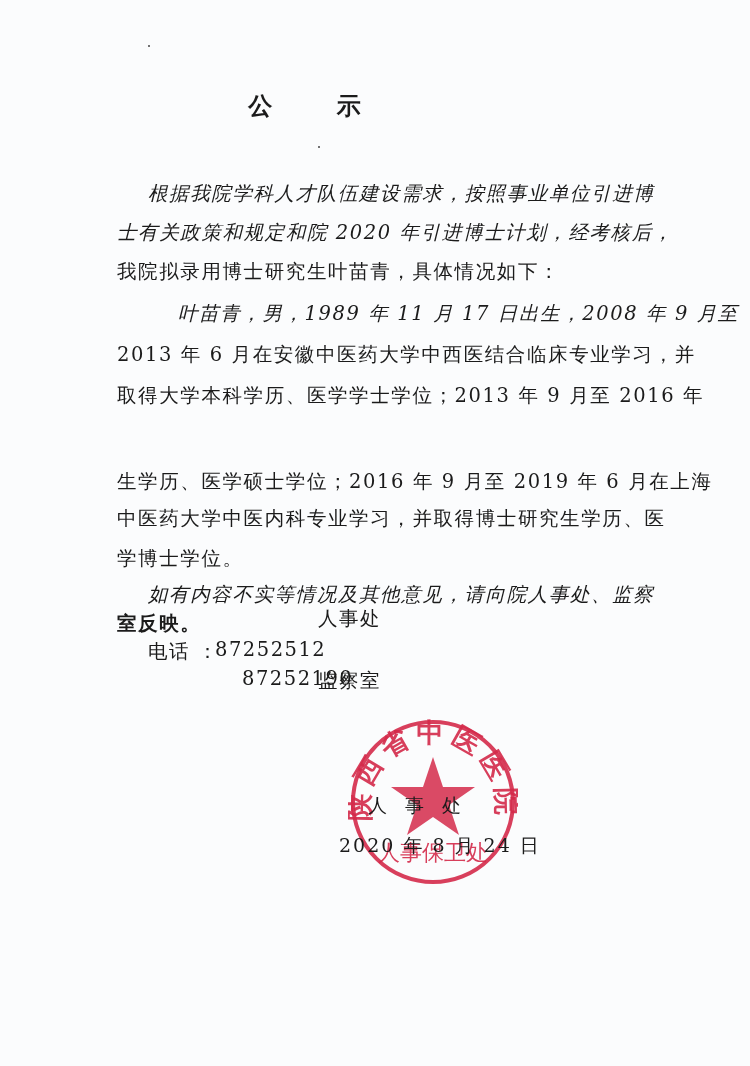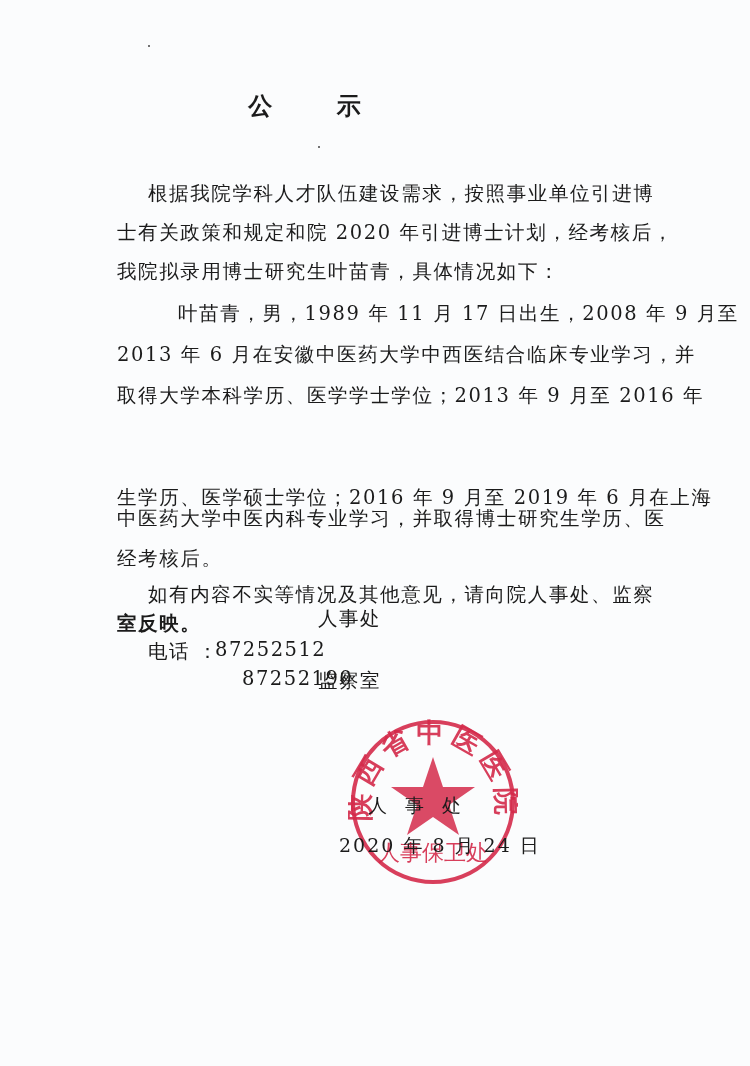--- a/index.html
+++ b/index.html
@@ -14,50 +14,50 @@
     .speck { position: absolute; width: 2px; height: 2px; background: #444; border-radius: 1px; }
     .title {
       position: absolute; top: 90px; left: 0; width: 621px;
       text-align: center; font-size: 24px; font-weight: bold; letter-spacing: 28px;
       padding-left: 16px; box-sizing: border-box;
     }
     .line {
       position: absolute; left: 117px; font-size: 19.5px; white-space: nowrap;
       letter-spacing: 1.6px;
     }
-    .indent { left: 148px; }
+    .indent { left: 148px; font-style: italic; }
     .contact {
       position: absolute; font-size: 19.5px; white-space: nowrap; letter-spacing: 1.5px;
     }
     .stamp {
       position: absolute; left: 348px; top: 717px; width: 170px; height: 170px;
     }
     .sig {
       position: absolute; font-size: 19px; white-space: nowrap; z-index: 2; letter-spacing: 2px;
     }
   </style>
 </head>
 <body>
 
 <div class="page">
   <div class="speck" style="left:148px;top:45px;"></div>
   <div class="speck" style="left:318px;top:146px;width:2px;height:2px;"></div>
 
   <div class="title">公 示</div>
 
   <div class="line indent" style="top:180px;">根据我院学科人才队伍建设需求，按照事业单位引进博</div>
-  <div class="line" style="top:219px;">士有关政策和规定和院 2020 年引进博士计划，经考核后，</div>
+  <div class="line" style="top:219px;font-style:italic;">士有关政策和规定和院 2020 年引进博士计划，经考核后，</div>
   <div class="line" style="top:258px;">我院拟录用博士研究生叶苗青，具体情况如下：</div>
 
   <div class="line indent" style="top:300px;margin-left:30px;">叶苗青，男，1989 年 11 月 17 日出生，2008 年 9 月至</div>
   <div class="line" style="top:341px;">2013 年 6 月在安徽中医药大学中西医结合临床专业学习，并</div>
   <div class="line" style="top:382px;">取得大学本科学历、医学学士学位；2013 年 9 月至 2016 年</div>
-  <div class="line" style="top:484px;">生学历、医学硕士学位；2016 年 9 月至 2019 年 6 月在上海</div>
+  <div class="line" style="top:468px;">生学历、医学硕士学位；2016 年 9 月至 2019 年 6 月在上海</div>
   <div class="line" style="top:505px;">中医药大学中医内科专业学习，并取得博士研究生学历、医</div>
-  <div class="line" style="top:545px;">经考核后。</div>
+  <div class="line" style="top:545px;">学博士学位。</div>
 
   <div class="line indent" style="top:581px;text-align:right;">如有内容不实等情况及其他意见，请向院人事处、监察</div>
   <div class="line" style="top:610px;font-weight:bold;">室反映。</div>
 
   <div class="contact" style="left:148px;top:638px;">电话 ：</div>
   <div class="contact" style="left:215px;top:638px;">87252512</div>
   <div class="contact" style="left:318px;top:605px;">人事处</div>
   <div class="contact" style="left:215px;top:667px;margin-left:27px;">87252190</div>
   <div class="contact" style="left:318px;top:667px;">监察室</div>
 

